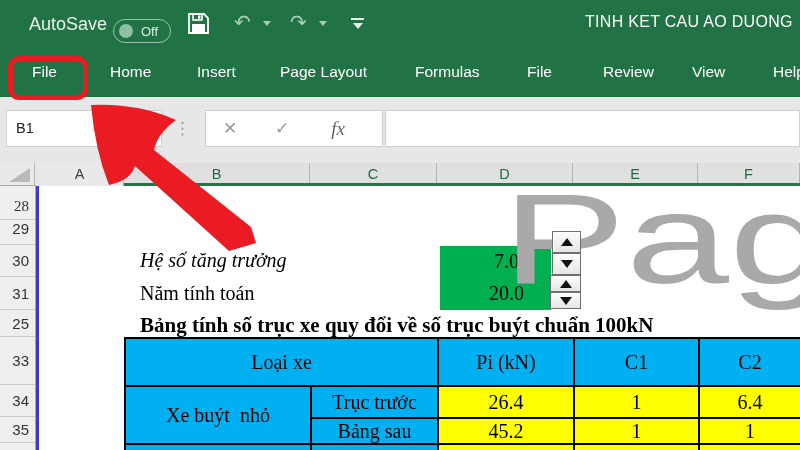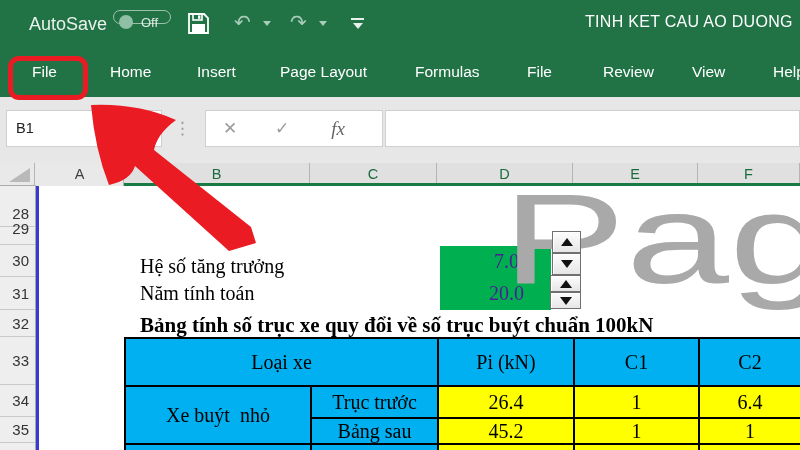--- a/index.html
+++ b/index.html
@@ -3,21 +3,21 @@
 <meta charset="utf-8">
 <style>
   * { margin:0; padding:0; box-sizing:border-box; }
   html,body { width:800px; height:450px; overflow:hidden; }
   body { font-family:"Liberation Sans", sans-serif; position:relative; background:#fff; }
   .abs { position:absolute; }
 
   
   .titlebar { left:0; top:0; width:800px; height:47px; background:#217346; z-index:5; }
   .autosave-label { left:29px; top:14px; font-size:18px; color:rgba(255,255,255,.9); }
-  .toggle-pill { left:113px; top:10px; width:58px; height:14px; border:1px solid rgba(255,255,255,.55); border-radius:12px; }
+  .toggle-pill { left:113px; top:19px; width:58px; height:24px; border:1px solid rgba(255,255,255,.55); border-radius:12px; }
   .toggle-knob { left:5px; top:4px; width:14px; height:14px; border-radius:50%; background:#8fbfa4; }
   .toggle-state { left:27px; top:4px; font-size:13px; color:rgba(255,255,255,.85); }
   .undo-redo { font-size:20px; color:#a9cdb9; top:10px; }
   .chev { width:0; height:0; border-left:4px solid transparent; border-right:4px solid transparent; border-top:5px solid #a9cdb9; top:21px; }
   .qat-bar { left:351px; top:18px; width:13px; height:2px; background:rgba(255,255,255,.9); }
   .qat-tri { left:353px; top:23px; width:0; height:0; border-left:5px solid transparent; border-right:5px solid transparent; border-top:6px solid rgba(255,255,255,.9); }
   .doc-title { left:585px; top:13px; font-size:16px; color:#fff; letter-spacing:.3px; }
 
   
   .tabrow { left:0; top:47px; width:800px; height:50px; background:#217346; z-index:5; }
@@ -44,21 +44,21 @@
   
   .rowhdr-col { left:0; top:186px; width:36px; height:264px; background:#eeeeee; border-right:1px solid #a8a8a8; z-index:4; }
   .rhd { left:0; width:35px; text-align:right; padding-right:6px; font-size:15px; color:#333; border-bottom:1px solid #c9c9c9; display:flex; align-items:center; justify-content:flex-end; }
 
   
   .grid { left:36px; top:186px; width:764px; height:264px; background:#fff; overflow:hidden; }
   .pagebreak-line { left:0px; top:0; width:3px; height:264px; background:#3a3ace; z-index:1; }
   .wmclip { left:3px; top:0; width:761px; height:264px; overflow:hidden; z-index:2; }
   .watermark { left:463px; top:-11px; font-size:128px; line-height:1; color:#a9a9a9; transform:scaleX(1.45); transform-origin:0 0; font-family:"Liberation Sans",sans-serif; }
   .celltxt { font-family:"Liberation Serif","DejaVu Serif",serif; font-size:20px; color:#000; z-index:3; }
-  .gcell { background:#00b050; z-index:1; display:flex; align-items:center; justify-content:center; font-family:"Liberation Serif","DejaVu Serif",serif; font-size:20px; color:#4c1d95; padding-left:22px; }
+  .gcell { background:#00b050; z-index:1; display:flex; align-items:center; justify-content:center; font-family:"Liberation Serif","DejaVu Serif",serif; font-size:20px; color:#000000; padding-left:22px; }
   .bold-title { font-weight:bold; font-size:21px; }
 
   
   .spinner { z-index:4; display:flex; flex-direction:column; }
   .spinbtn { flex:1; background:linear-gradient(#fdfdfd,#e6e6e6); border:1px solid #707070; box-shadow:inset 1px 1px 0 #fff; display:flex; align-items:center; justify-content:center; cursor:pointer; }
   .tri-up { width:0; height:0; border-left:6px solid transparent; border-right:6px solid transparent; border-bottom:8px solid #111; }
   .tri-dn { width:0; height:0; border-left:6px solid transparent; border-right:6px solid transparent; border-top:8px solid #111; }
 
   
   .tcell { border-left:2px solid #000; border-top:2px solid #000; display:flex; align-items:center; justify-content:center; font-family:"Liberation Serif","DejaVu Serif",serif; font-size:20px; color:#000; z-index:3; white-space:pre; }
@@ -123,39 +123,39 @@
   <div class="abs chd norm" style="left:36px;  width:88px;">A</div>
   <div class="abs chd sel" style="left:124px; width:186px;">B</div>
   <div class="abs chd sel" style="left:310px; width:127px;">C</div>
   <div class="abs chd sel" style="left:437px; width:136px;">D</div>
   <div class="abs chd sel" style="left:573px; width:125px;">E</div>
   <div class="abs chd sel" style="left:698px; width:102px;">F</div>
   <div class="abs green-underline"></div>
 </div>
 
 <div class="abs rowhdr-col">
-  <div class="abs rhd" style="top:15px;    height:26px;">28</div>
+  <div class="abs rhd" style="top:8px;    height:26px;font-family:Liberation Serif, serif;">28</div>
   <div class="abs rhd" style="top:26px; height:33px;">29</div>
   <div class="abs rhd" style="top:59px; height:32px;">30</div>
   <div class="abs rhd" style="top:91px; height:33px;">31</div>
-  <div class="abs rhd" style="top:124px;height:27px;">32</div>
+  <div class="abs rhd" style="top:124px;height:27px;">25</div>
   <div class="abs rhd" style="top:151px;height:48px;">33</div>
   <div class="abs rhd" style="top:199px;height:32px;">34</div>
   <div class="abs rhd" style="top:231px;height:26px;">35</div>
   <div class="abs rhd" style="top:257px;height:26px;">36</div>
 </div>
 
 <div class="abs grid">
   <div class="abs pagebreak-line"></div>
 
   <div class="abs wmclip">
     <span class="abs watermark">Pag</span>
   </div>
 
-  <span class="abs celltxt" style="left:104px; top:69px;">Hệ số tăng trưởng</span>
+  <span class="abs celltxt" style="left:104px; top:63px;font-style:italic;">Hệ số tăng trưởng</span>
   <span class="abs celltxt" style="left:104px; top:96px;">Năm tính toán</span>
 
   <div class="abs gcell" style="left:404px; top:60px; width:111px; height:31px;">7.0</div>
   <div class="abs gcell" style="left:404px; top:91px; width:111px; height:33px;">20.0</div>
 
   <div class="abs spinner" style="left:516px; top:45px; width:29px; height:44px;">
     <span class="spinbtn">
         <span class="tri-up"></span>
       </span>
     <span class="spinbtn">

